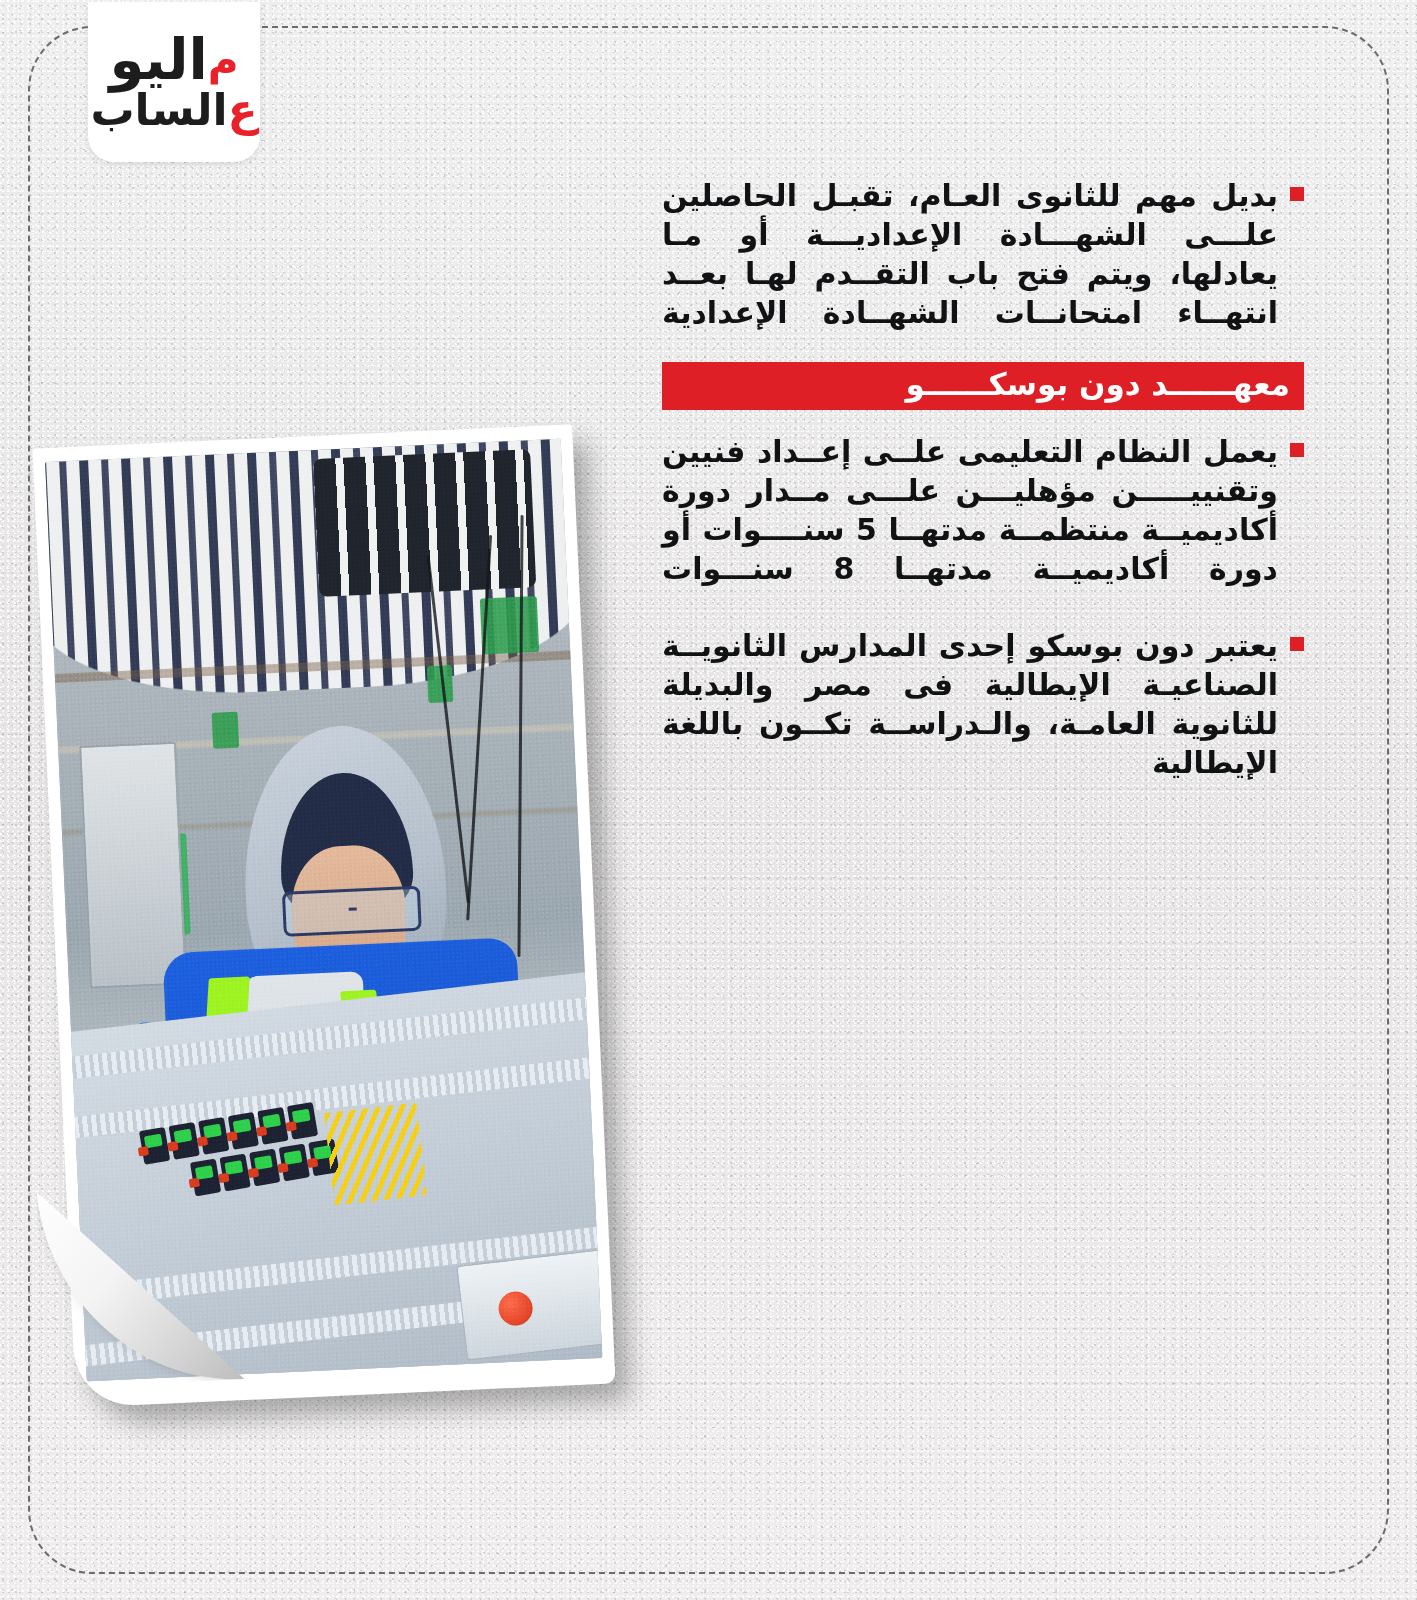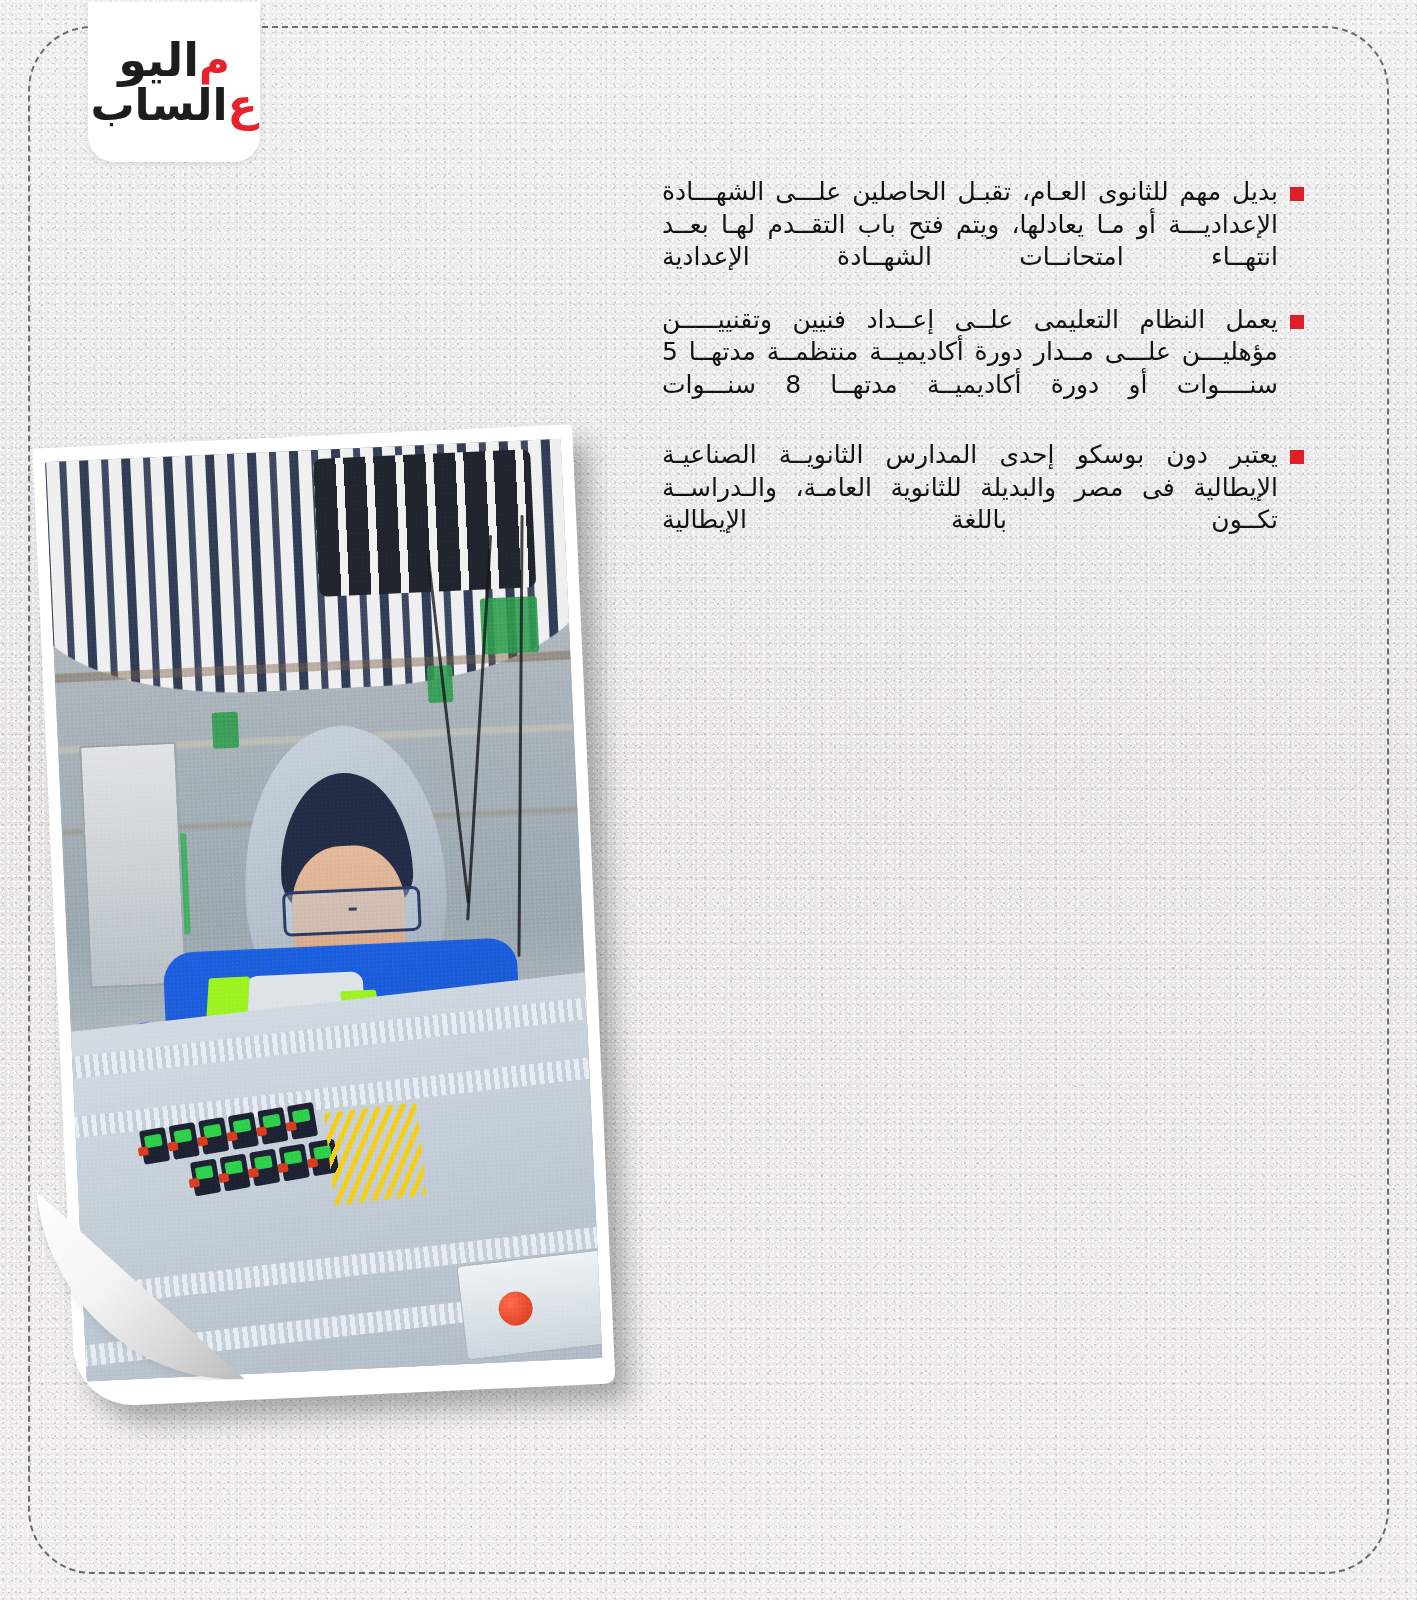--- a/index.html
+++ b/index.html
@@ -39,21 +39,21 @@
     position:absolute;left:88px;top:2px;width:172px;height:160px;
     background:#fff;border-radius:0 0 26px 26px;
     box-shadow:0 2px 6px rgba(0,0,0,.10);
     display:flex;flex-direction:column;align-items:center;justify-content:center;
     gap:2px;
   }
   .logo-line{
     display:flex;flex-direction:row-reverse;align-items:center;justify-content:center;
     line-height:.96;letter-spacing:-1px;
   }
-  .logo-dark{color:#1d1d1d;font-weight:700;font-size:46px;}
+  .logo-dark{color:#1d1d1d;font-weight:700;font-size:56px;}
   .logo-red{color:#e8212a;font-weight:700;font-size:42px;}
   #logo .l2 .logo-dark,#logo .l2 .logo-red{font-size:44px;}
 
   
   #photo-wrap{
     position:absolute;left:46px;top:430px;width:560px;height:1010px;
   }
   #photo-card{
     position:absolute;left:8px;top:6px;width:540px;height:960px;
     background:#fff;
@@ -239,23 +239,23 @@
     letter-spacing:0px;
     box-sizing:border-box;
     margin-bottom:22px;
   }
   .heading span{display:inline-block;}
   .sec{margin-bottom:10px;}
   .bullet{
     position:relative;
     padding-right:26px;
     margin-bottom:38px;
-    font-size:25px;
+    font-size:30px;
     line-height:1.30;
-    font-weight:400;
+    font-weight:700;
     color:#111214;
     text-align:justify;
     text-align-last:justify;
   }
   .bullet:last-child{margin-bottom:30px;}
   .bullet .mark{
     position:absolute;right:0;top:11px;
     width:14px;height:14px;background:#df1f26;
   }
   .hl{color:#df1f26;}
@@ -346,20 +346,23 @@
   <div id="content">
 
     <div class="sec">
       <div class="bullet">
         <span class="mark"></span>
         <span>بديل مهم للثانوى العـام، تقبـل الحاصلين علـــى الشهـــادة الإعداديـــة أو مـا يعادلها، ويتم فتح باب التقــدم لهـا بعــد انتهــاء امتحانــات الشهــادة الإعدادية</span>
       </div>
     </div>
 
     <div class="sec">
+      <div class="heading">
+        <span>معهــــــد دون بوسكــــــو</span>
+      </div>
       <div class="bullet">
         <span class="mark"></span>
         <span>يعمل النظام التعليمى علــى إعــداد فنيين وتقنييـــــن مؤهليـــن علـــى مــدار دورة أكاديميــة منتظمــة مدتهــا 5 سنــــوات أو دورة أكاديميــة مدتهــا 8 سنـــوات</span>
       </div>
       <div class="bullet">
         <span class="mark"></span>
         <span>يعتبر دون بوسكو إحدى المدارس الثانويــة الصناعيـة الإيطالية فى مصر والبديلة للثانوية العامـة، والـدراســة تكــون باللغة الإيطالية</span>
       </div>
     </div>
 

